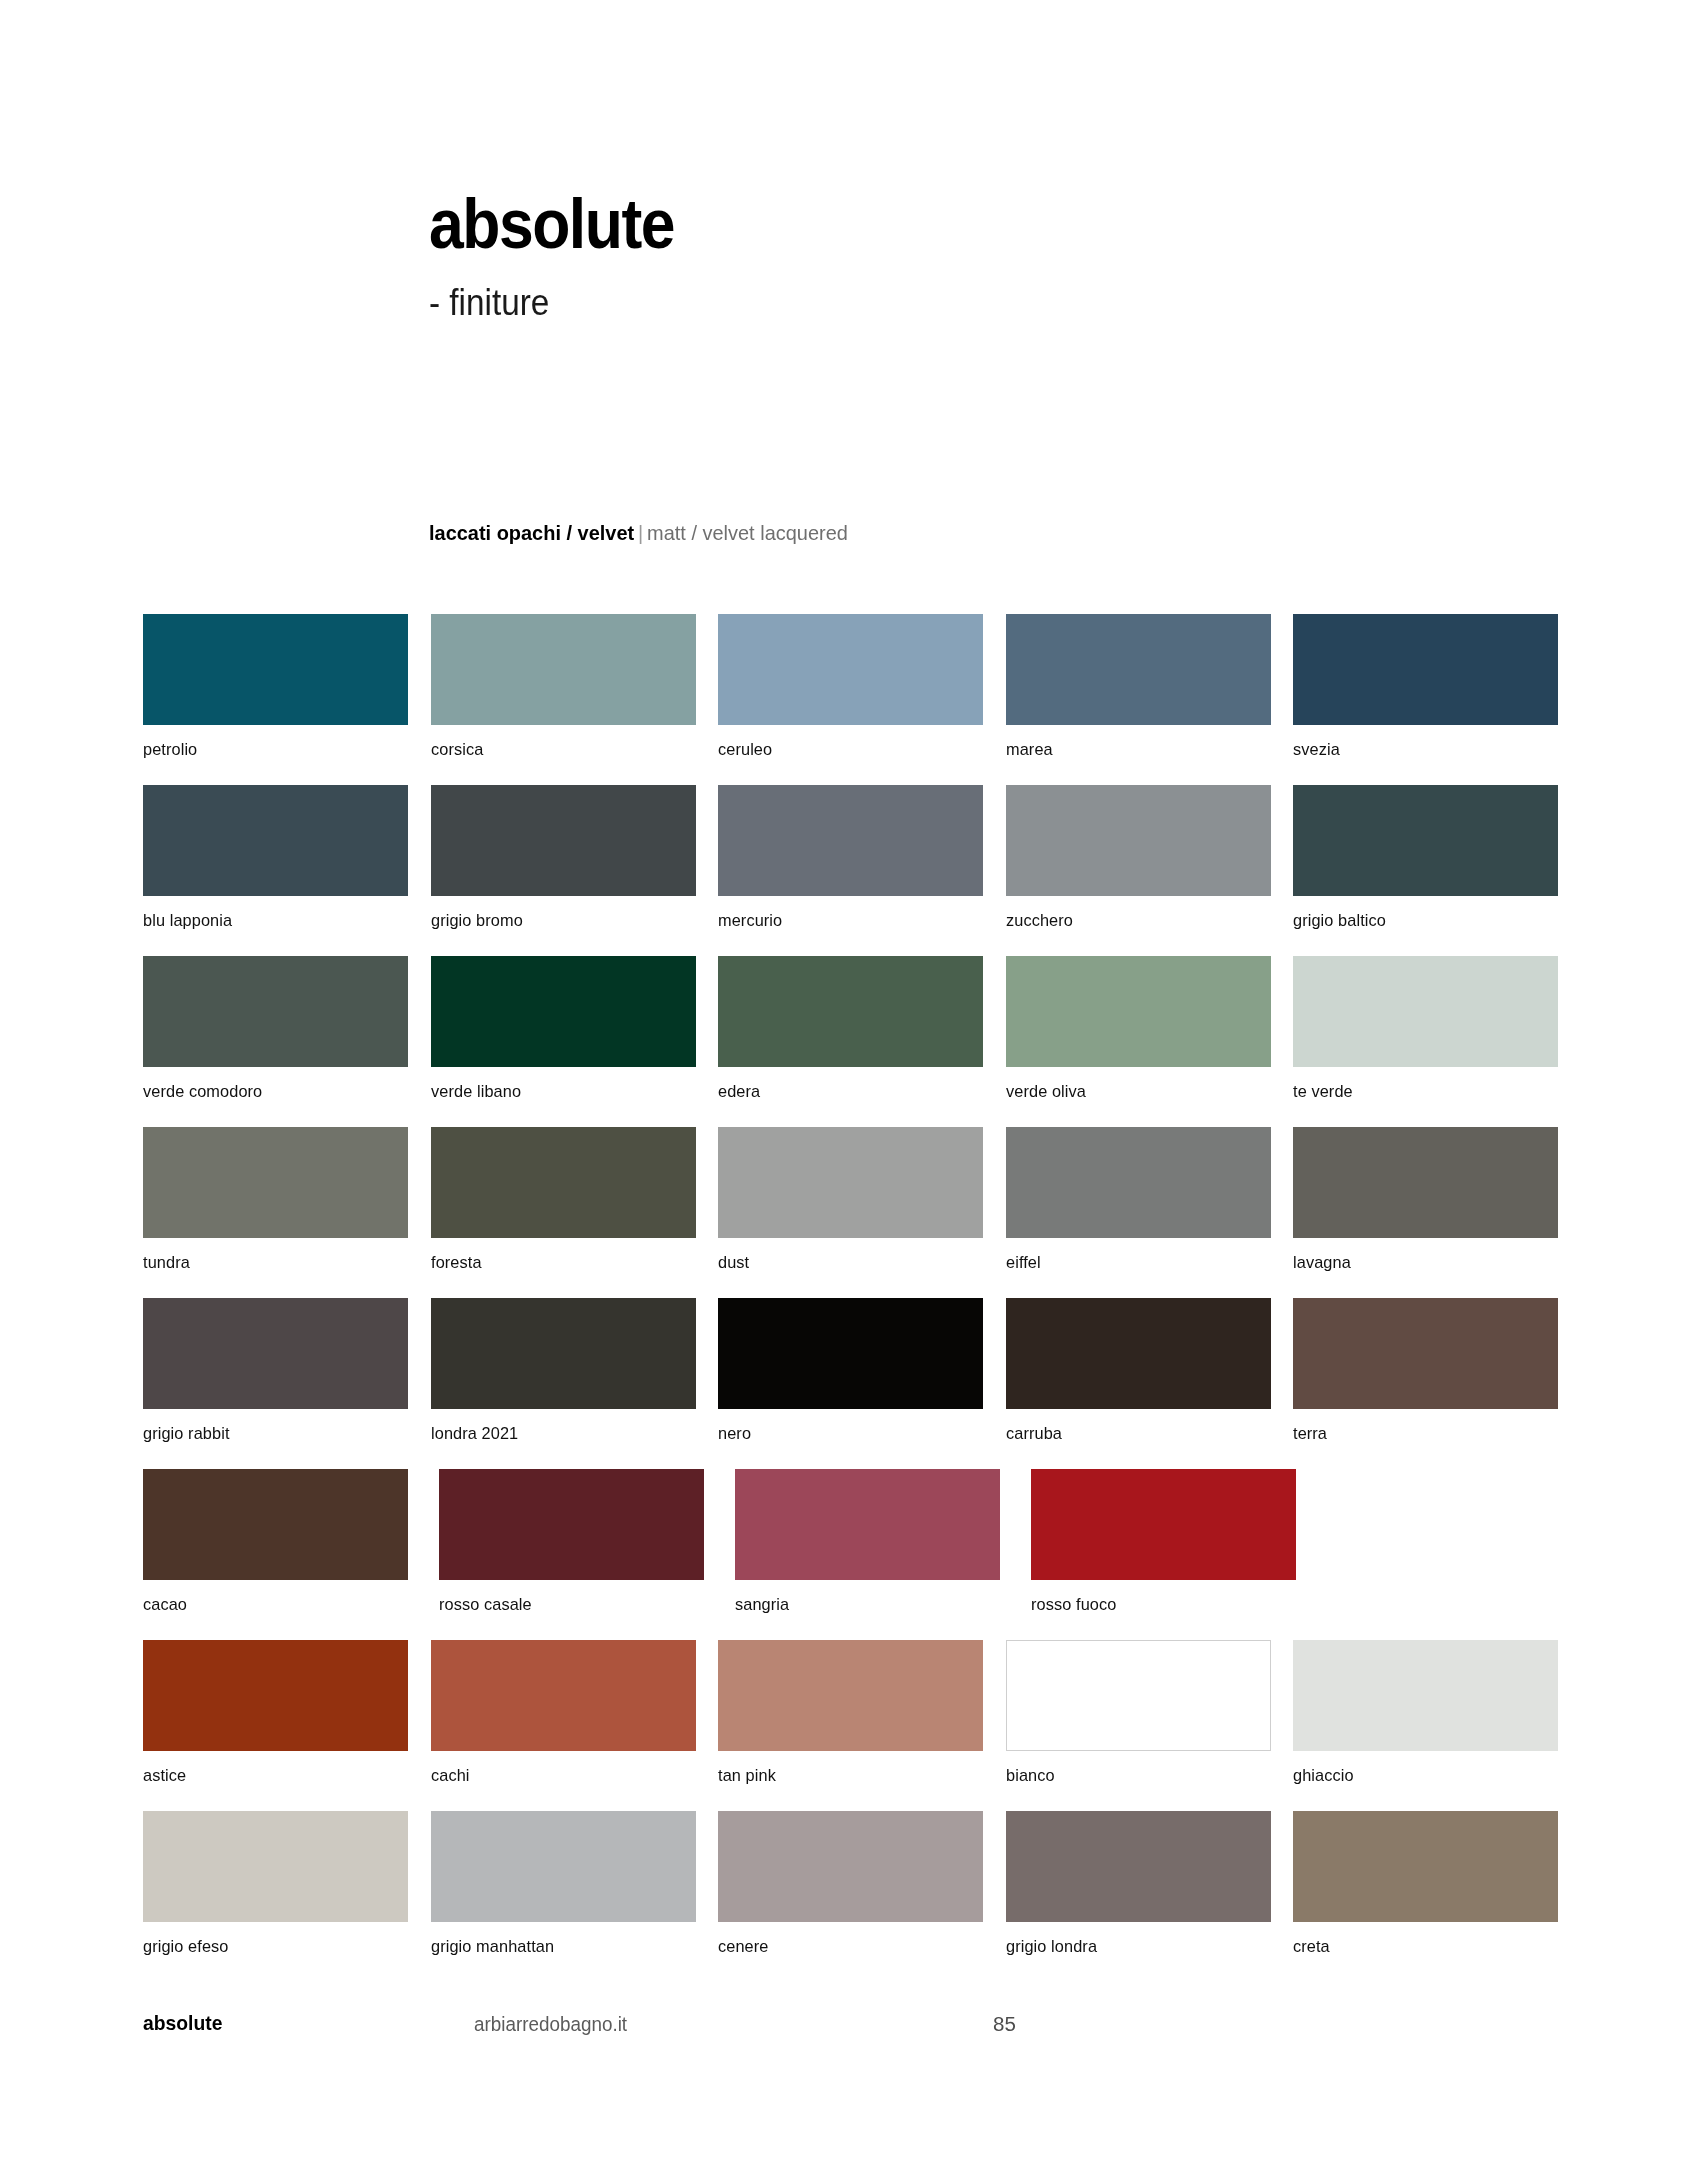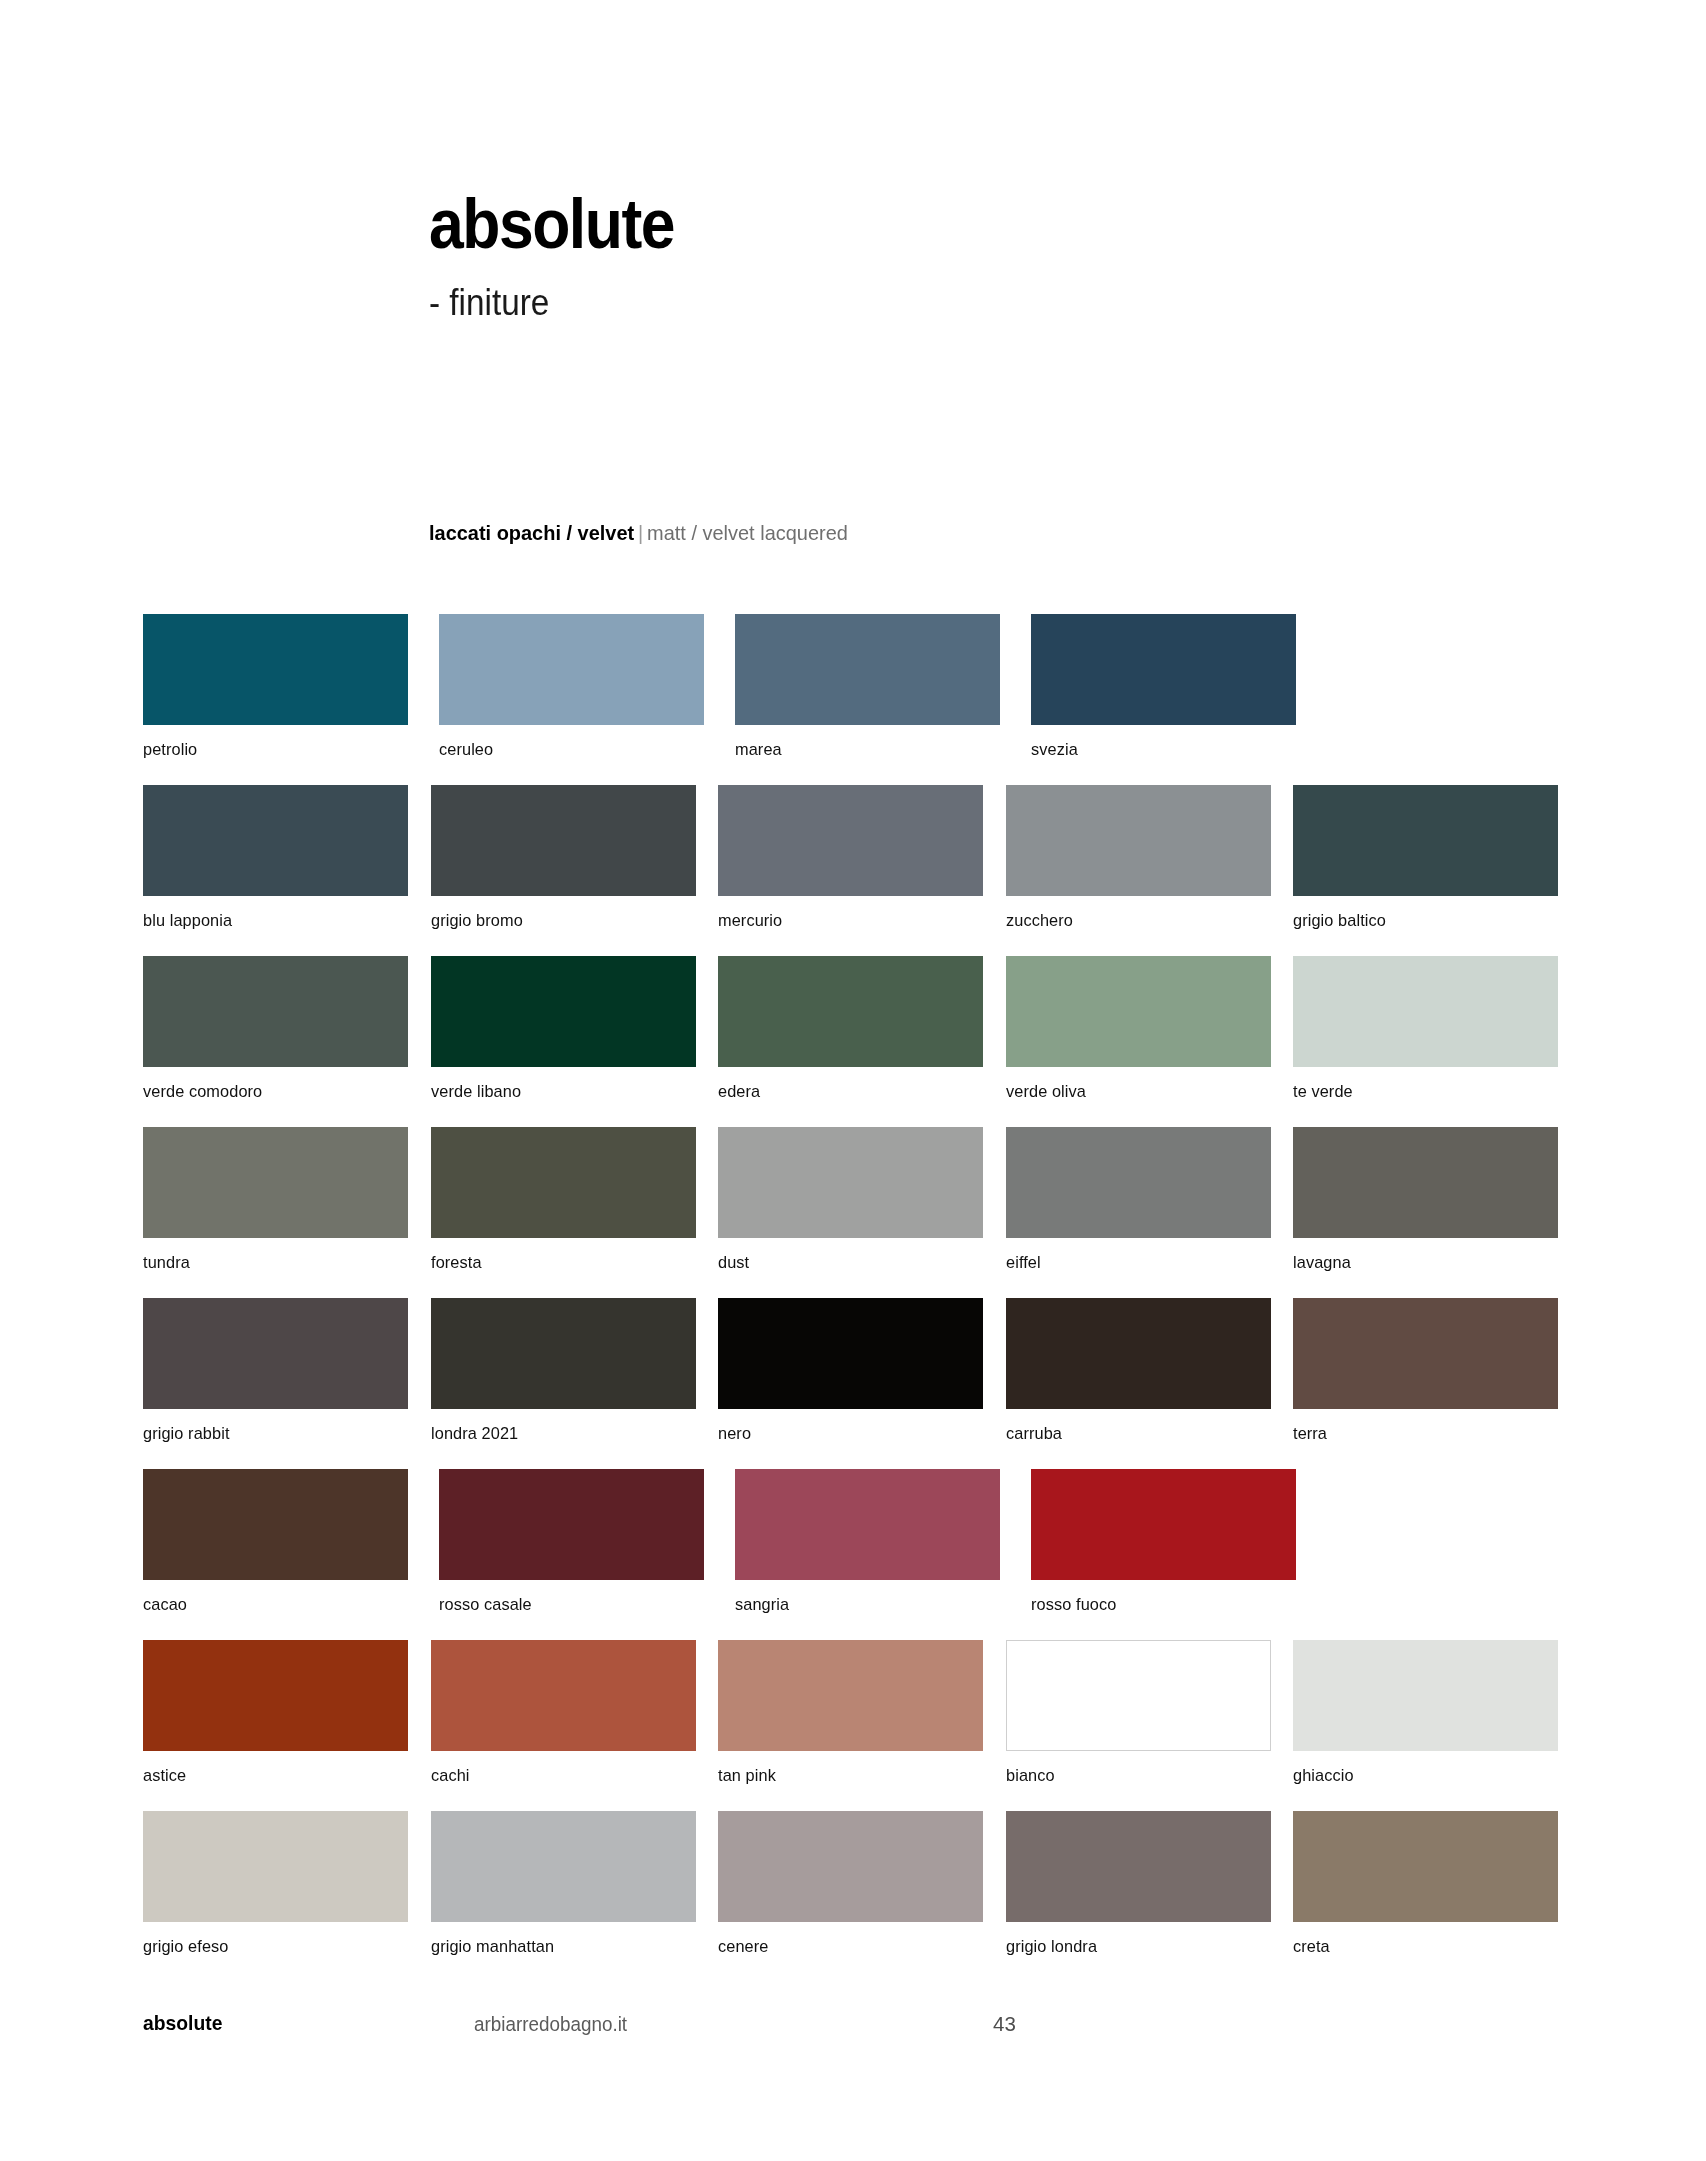--- a/index.html
+++ b/index.html
@@ -176,20 +176,24 @@
     <span class="bold">laccati opachi / velvet</span><span class="sep">|</span><span class="light">matt / velvet lacquered</span>
   </div>
 
   <div class="grid">
       <div class="grid-row">
         <div class="cell">
           <div class="swatch" style="background: rgb(7, 85, 104);"></div>
           <div class="swatch-label">petrolio</div>
         </div>
         <div class="cell">
+          <div class="swatch" style="background: rgb(133, 161, 162);"></div>
+          <div class="swatch-label">corsica</div>
+        </div>
+        <div class="cell">
           <div class="swatch" style="background: rgb(135, 162, 184);"></div>
           <div class="swatch-label">ceruleo</div>
         </div>
         <div class="cell">
           <div class="swatch" style="background: rgb(83, 107, 127);"></div>
           <div class="swatch-label">marea</div>
         </div>
         <div class="cell">
           <div class="swatch" style="background: rgb(38, 68, 90);"></div>
           <div class="swatch-label">svezia</div>
@@ -343,17 +347,17 @@
         <div class="cell">
           <div class="swatch" style="background: rgb(138, 122, 104);"></div>
           <div class="swatch-label">creta</div>
         </div>
       </div>
     </div>
 
   <div class="footer">
     <div class="footer-brand">absolute</div>
     <div class="footer-site">arbiarredobagno.it</div>
-    <div class="footer-page">43</div>
+    <div class="footer-page">85</div>
   </div>
 
 </div>
 
 
 </body></html>

